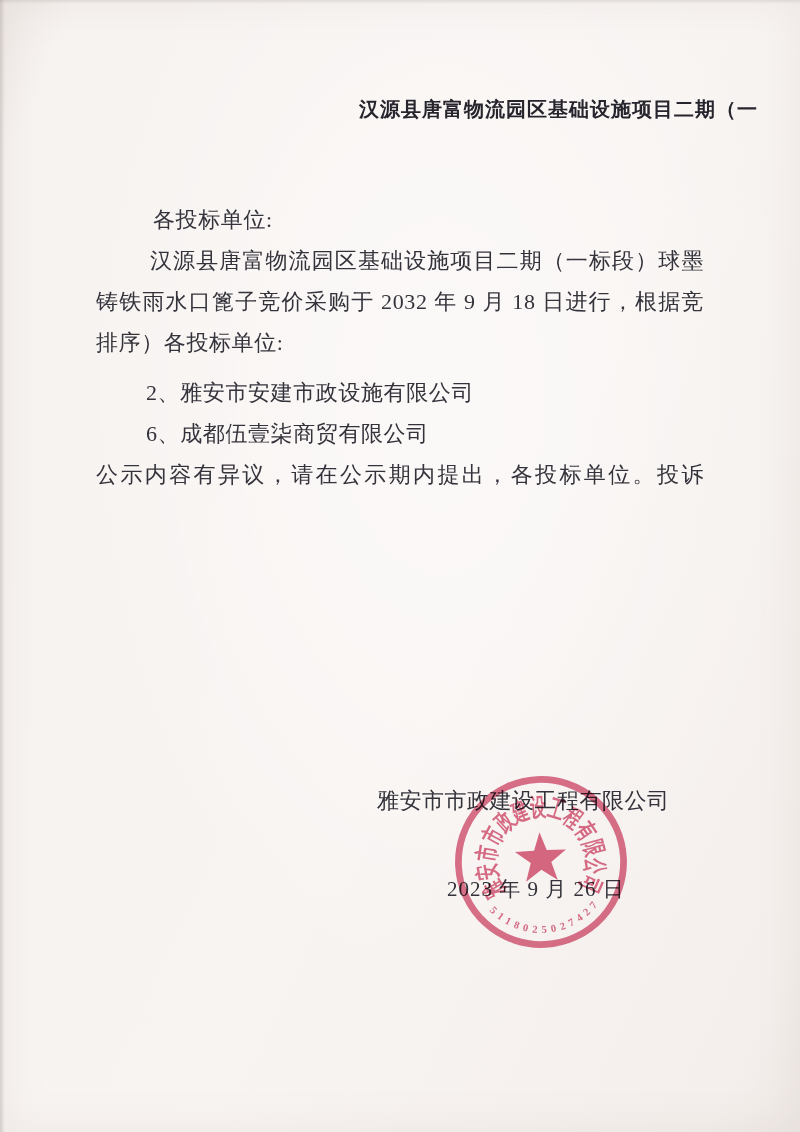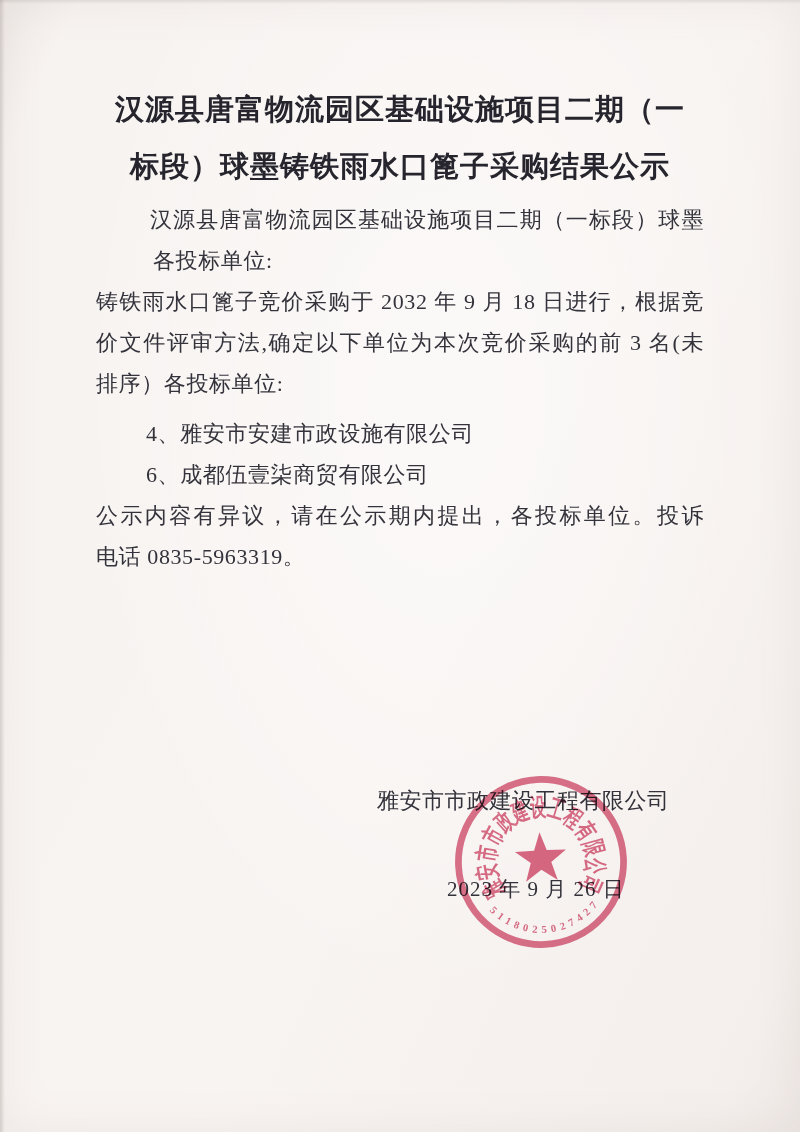--- a/index.html
+++ b/index.html
@@ -25,22 +25,22 @@
   }
   .paper::after {
     content: "";
     position: absolute; left: 0; top: 0; right: 0; height: 4px;
     background: linear-gradient(180deg, rgba(110,100,95,0.14), rgba(110,100,95,0));
   }
 
   .title {
     position: absolute;
     top: 81px; left: 42px; right: 42px;
-    text-align: center;
-    font-size: 29px;
+    text-align: right;
+    font-size: 20px;
     font-weight: bold;
     letter-spacing: 1px;
     color: #26242c;
   }
   .title .tline { height: 57px; line-height: 57px; }
 
   .body-block {
     position: absolute;
     top: 199px; left: 96px; width: 608px;
     font-size: 22px;
@@ -88,36 +88,33 @@
     fill: #d2486a;
   }
 </style>
 </head>
 <body>
 
 <div class="paper">
 
   <div class="title">
     <div class="tline">汉源县唐富物流园区基础设施项目二期（一</div>
-    <div class="tline">标段）球墨铸铁雨水口篦子采购结果公示</div>
   </div>
 
   <div class="body-block">
+    <div class="line ind1">各投标单位:</div>
+
     <div class="line ind2 just">汉源县唐富物流园区基础设施项目二期（一标段）球墨</div>
-
-    <div class="line ind1">各投标单位:</div>
     <div class="line just">铸铁雨水口篦子竞价采购于 2032 年 9 月 18 日进行，根据竞</div>
-    <div class="line just">价文件评审方法,确定以下单位为本次竞价采购的前 3 名(未</div>
     <div class="line">排序）各投标单位:</div>
 
-    <div class="line cand list-start">4、雅安市安建市政设施有限公司</div>
+    <div class="line cand list-start">2、雅安市安建市政设施有限公司</div>
     <div class="line cand">6、成都伍壹柒商贸有限公司</div>
 
     <div class="line just">公示内容有异议，请在公示期内提出，各投标单位。投诉</div>
-    <div class="line">电话 0835-5963319。</div>
   </div>
 
   <div class="sig-company">雅安市市政建设工程有限公司</div>
   <div class="sig-date">2023 年 9 月 26 日</div>
 
   <svg class="stamp" viewBox="0 0 200 200" xmlns="http://www.w3.org/2000/svg">
     <defs>
       <path id="arcTop" d="M 66.1 133.9 A 48 48 0 1 1 133.9 133.9" fill="none"></path>
       <path id="arcBottom" d="M 35.9 137 A 74 74 0 0 0 164.1 137" fill="none"></path>
     </defs>

